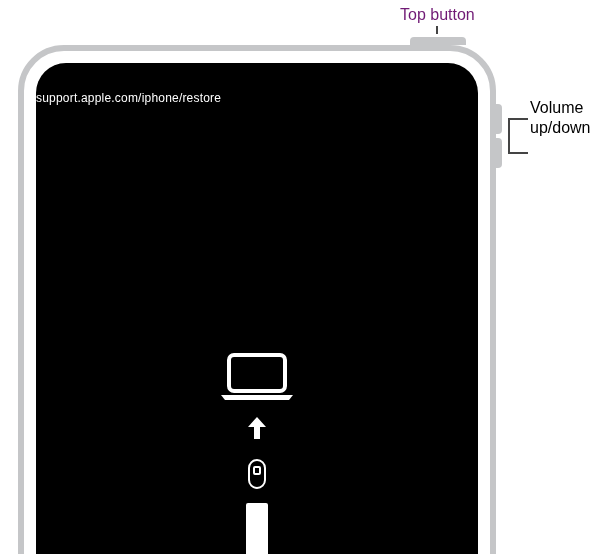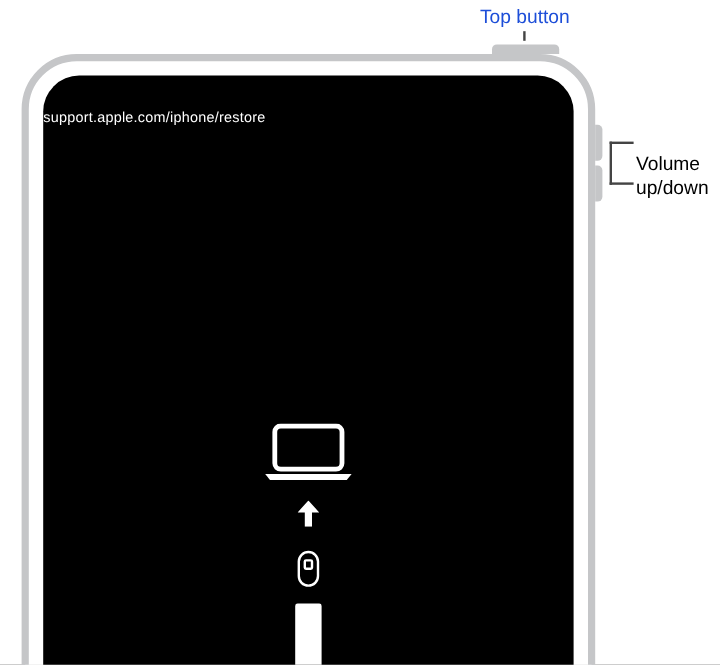--- a/index.html
+++ b/index.html
@@ -10,25 +10,25 @@
     font-family: -apple-system, Helvetica, Arial, sans-serif;
     position: relative;
     overflow: hidden;
   }
 
   .label-top-button {
     position: absolute;
     top: 6px;
     left: 400px;
     font-size: 16px;
-    color: #1d4ed8;
+    color: #701a75;
   }
   .label-volume {
     position: absolute;
-    top: 128px;
+    top: 98px;
     left: 530px;
     font-size: 16px;
     color: #000;
     line-height: 1.25;
   }
 
   .pointer-top {
     position: absolute;
     top: 26px;
     left: 436px;

